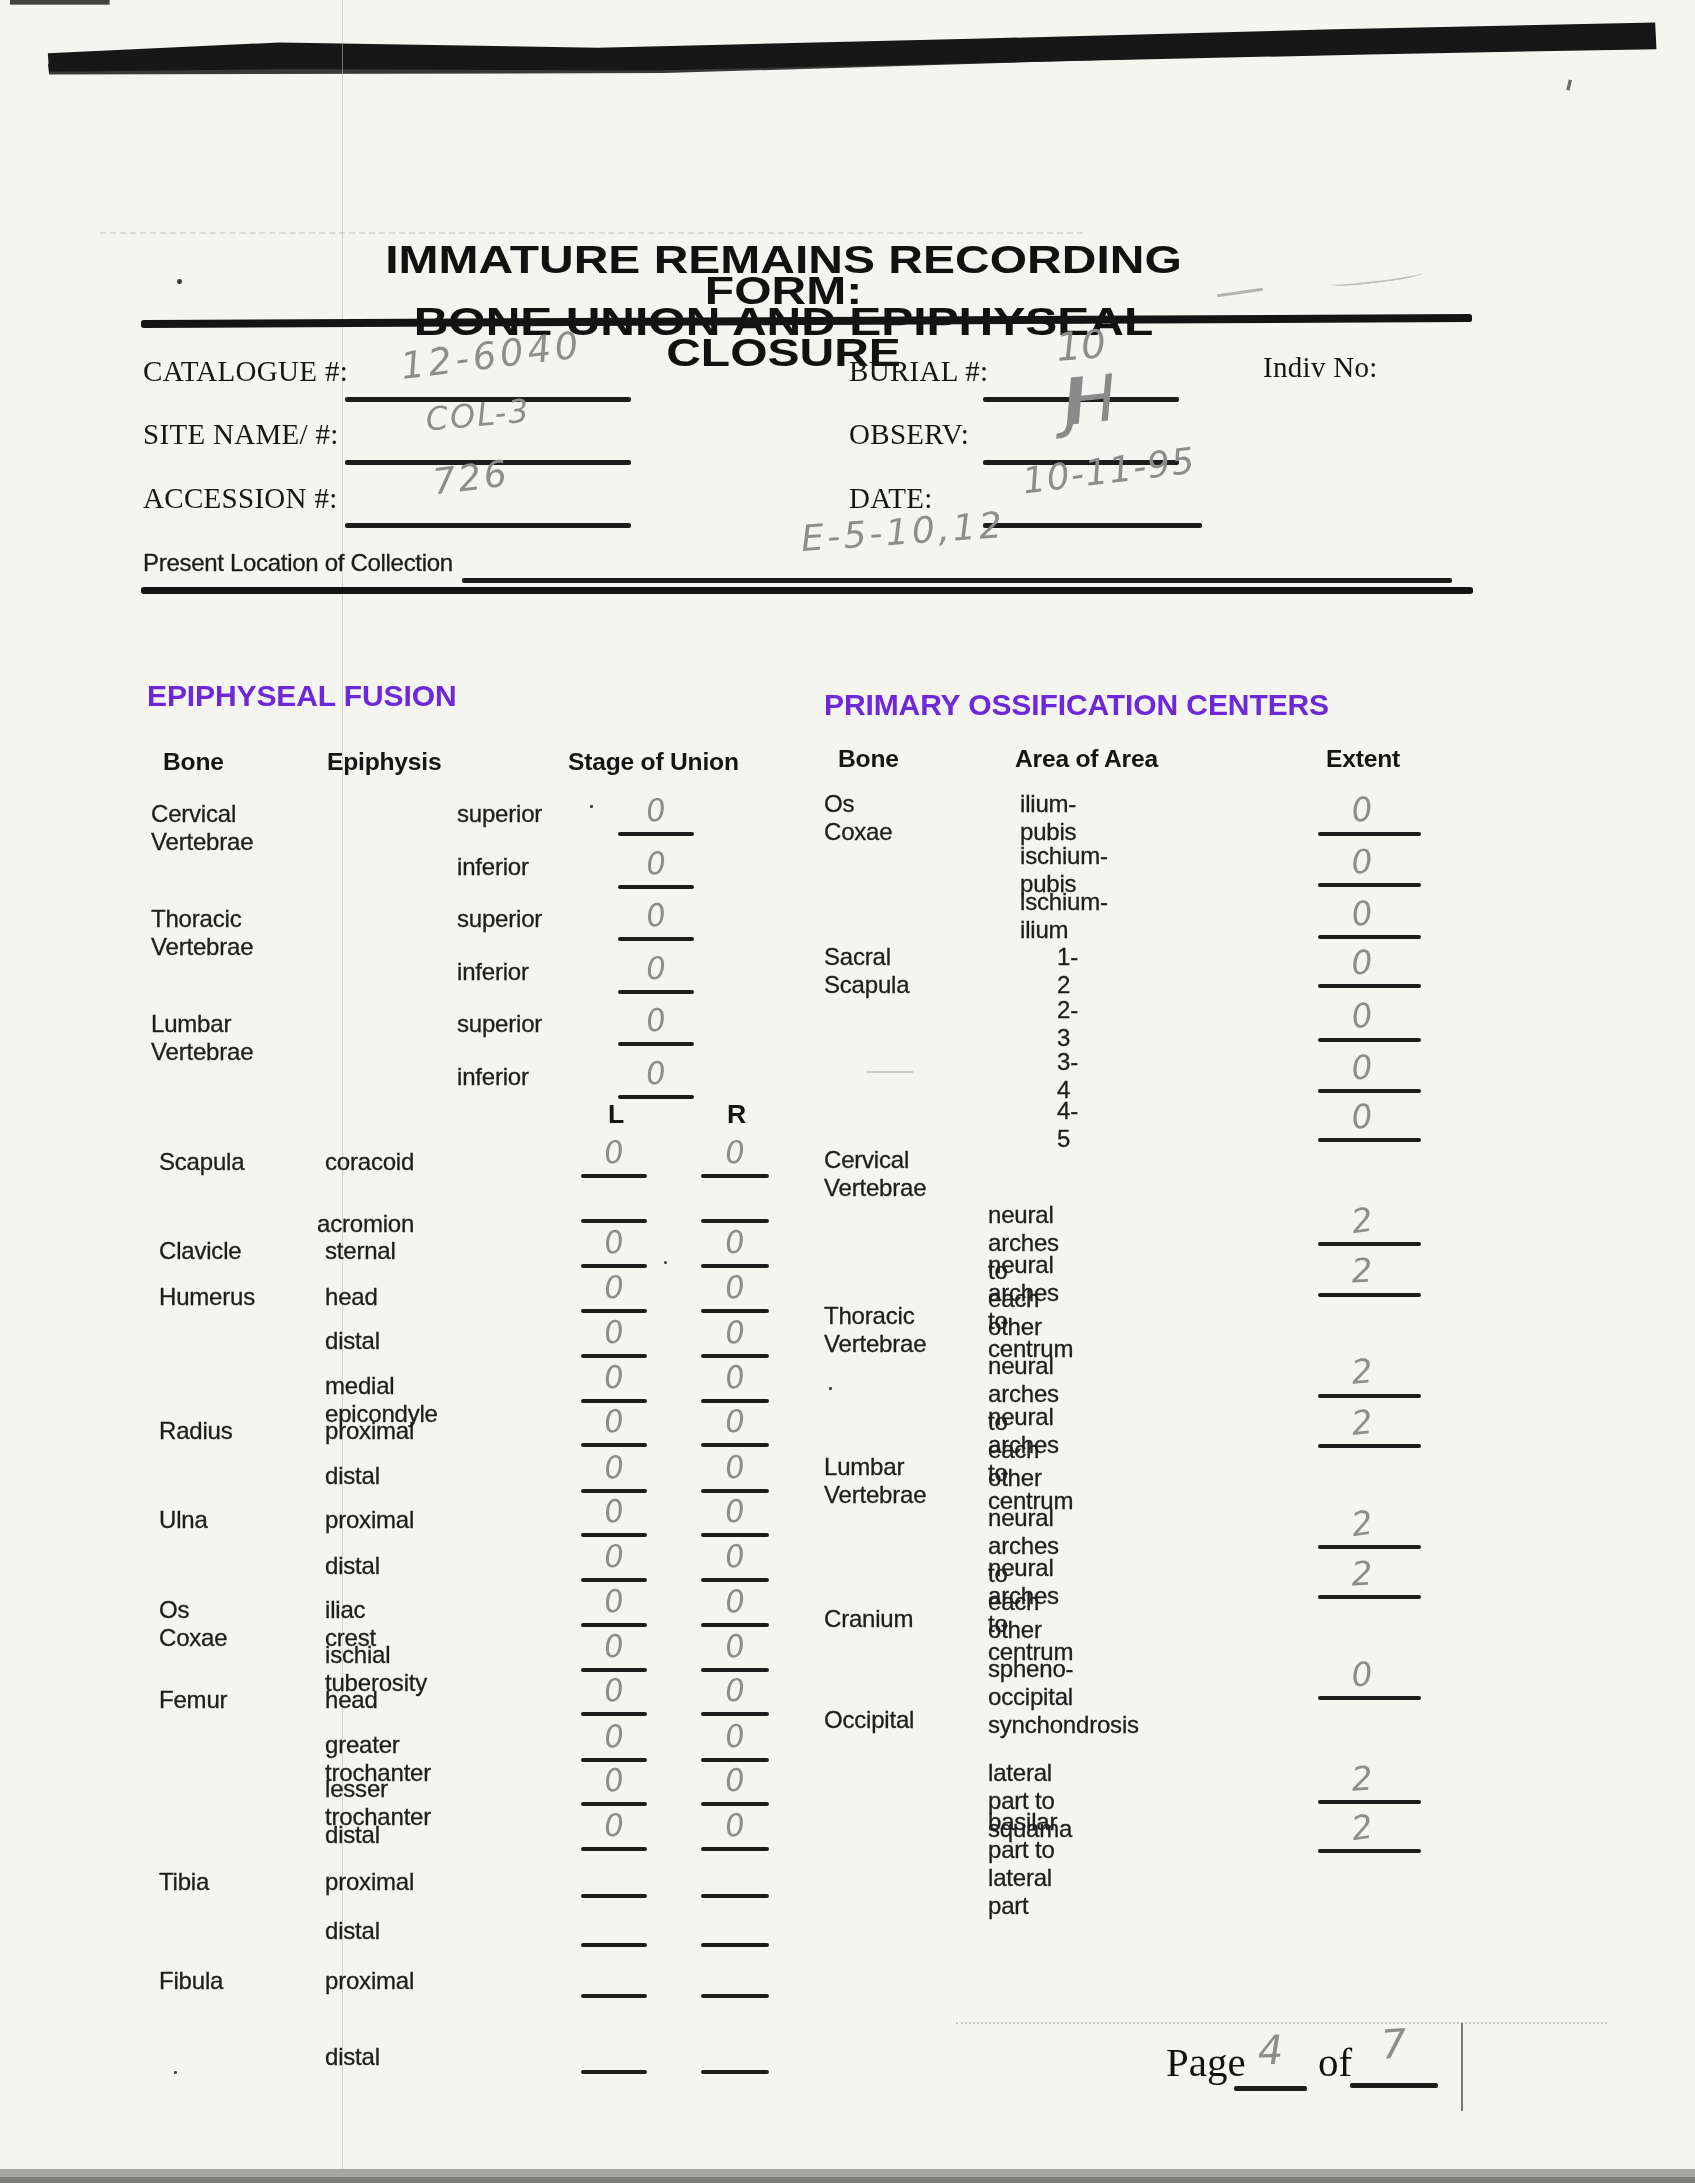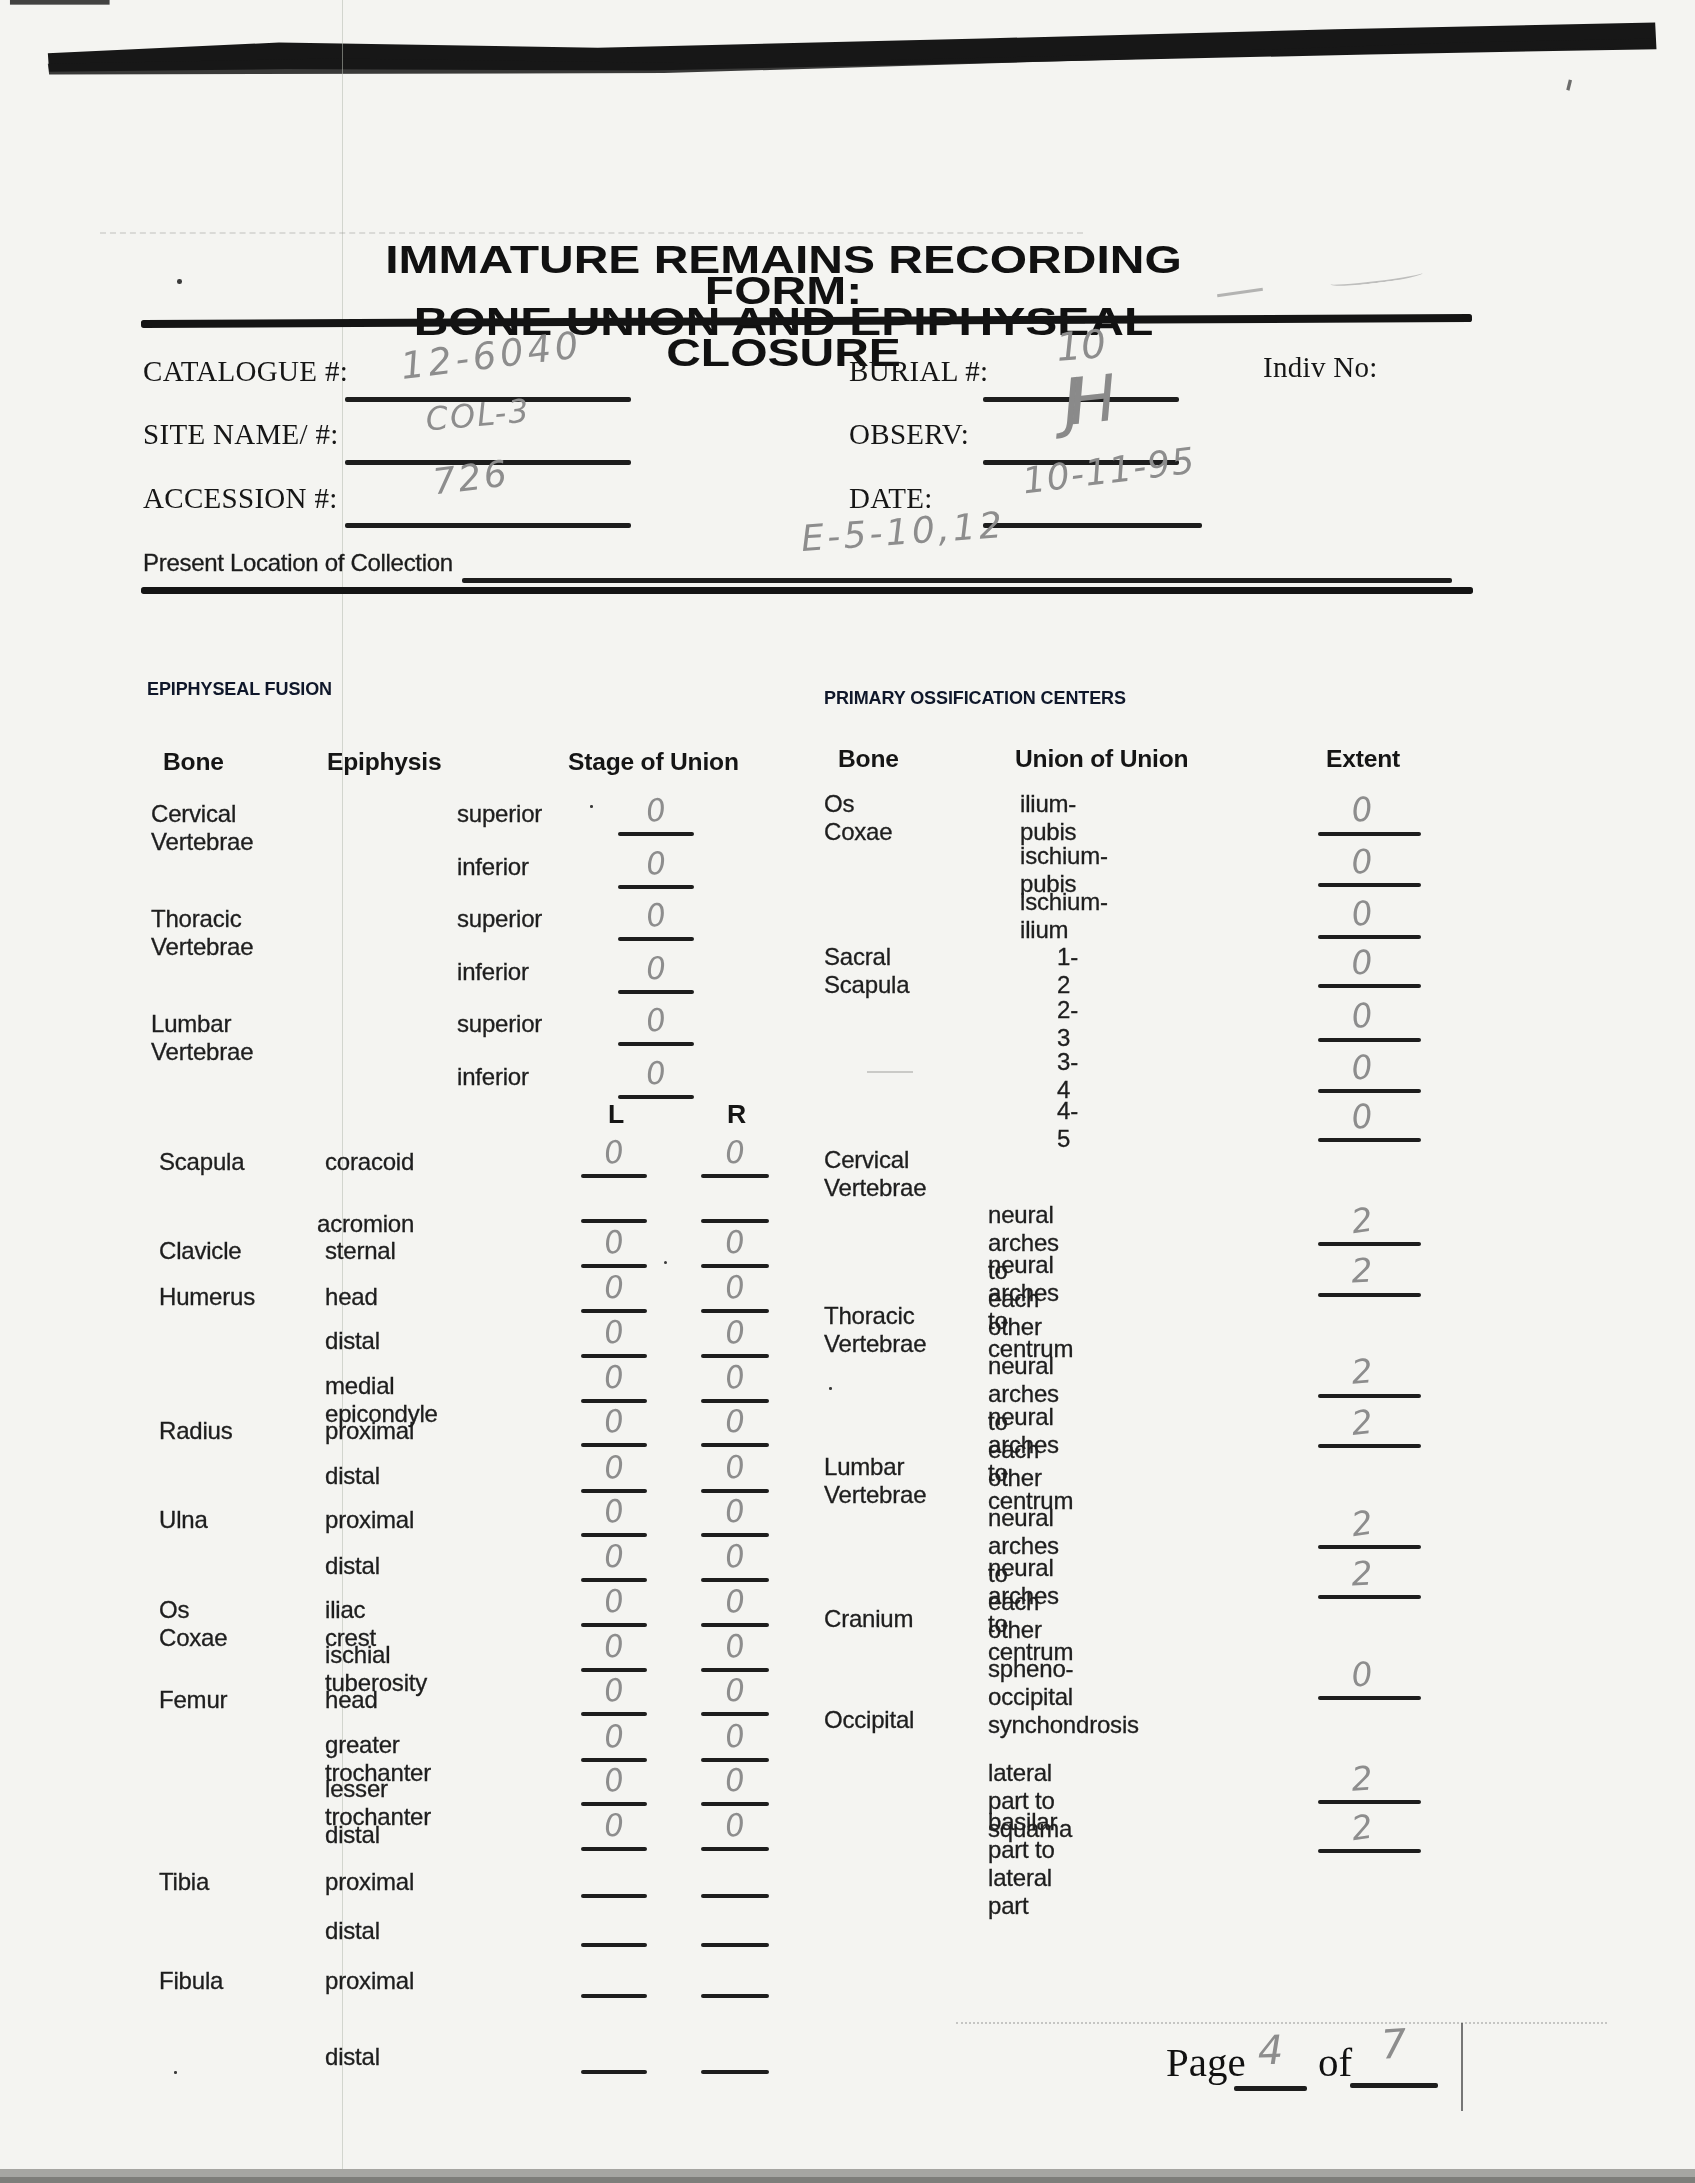--- a/index.html
+++ b/index.html
@@ -12,21 +12,21 @@
   .title{font-weight:bold;text-align:center;font-size:48px;line-height:39px;
          transform:scaleY(.80);transform-origin:top center;letter-spacing:0px;color:#111;}
   .rule{background:#141414;border-radius:2.7px;}
   .flabel{font-size:29px;letter-spacing:0.3px;color:#161616;}
   .uline{position:absolute;background:#1d1d1d;height:4.6px;border-radius:2px;}
   .uline.thin{height:4px;}
   .hw{position:absolute;font-family:"DejaVu Sans",sans-serif;font-style:italic;
       color:#8d8d8d;text-align:center;white-space:nowrap;}
   .hdr{font-weight:bold;font-size:24.6px;letter-spacing:-0.2px;color:#151515;}
   .rowtxt{font-size:24px;letter-spacing:-0.2px;color:#1e1e1e;}
-  .sechdr{font-weight:bold;font-size:18px;letter-spacing:-0.1px;color:#0f172a;}
+  .sechdr{font-weight:bold;font-size:30px;letter-spacing:-0.1px;color:#6d28d9;}
   .legend{font-size:24px;color:#222;}
   .fold{position:absolute;top:0;width:1.3px;height:2183px;background:rgba(182,188,176,.55);}
   .dot{position:absolute;background:#3a3a3a;border-radius:50%;}
   .museum{font-family:"Liberation Serif",serif;font-weight:bold;font-style:italic;
           font-size:31px;color:#111;}
   .pageline{font-family:"Liberation Serif",serif;font-size:41px;color:#111;}
 </style>
 </head>
 <body>
 
@@ -89,21 +89,21 @@
 
 
   <div class="abs sechdr" style="left:147px;top:679px">EPIPHYSEAL FUSION</div>
   <div class="abs sechdr" style="left:824px;top:688px">PRIMARY OSSIFICATION CENTERS</div>
 
   <div class="abs hdr" style="left:163px;top:748px">Bone</div>
   <div class="abs hdr" style="left:327px;top:748px">Epiphysis</div>
   <div class="abs hdr" style="left:568px;top:748px">Stage of Union</div>
 
   <div class="abs hdr" style="left:838px;top:745px">Bone</div>
-  <div class="abs hdr" style="left:1015px;top:745px">Union of Union</div>
+  <div class="abs hdr" style="left:1015px;top:745px">Area of Area</div>
   <div class="abs hdr" style="left:1326px;top:745px">Extent</div>
 
   <div class="abs hdr" style="left:608px;top:1099px;font-size:26.6px">L</div>
   <div class="abs hdr" style="left:727px;top:1099px;font-size:26.6px">R</div>
 
   <div class="abs" id="left-single">
       <div class="rowtxt thick" style="position: absolute; left: 151px; top: 800px;">Cervical Vertebrae</div>
       <div class="rowtxt thick" style="position: absolute; left: 457px; top: 800px;">superior</div>
       <div class="uline thin" style="position: absolute; left: 618px; top: 832px; width: 76px;"></div>
       <div class="hw" style="position: absolute; left: 618px; top: 792px; width: 76px; font-size: 31px; transform: rotate(-6deg);">0</div>

